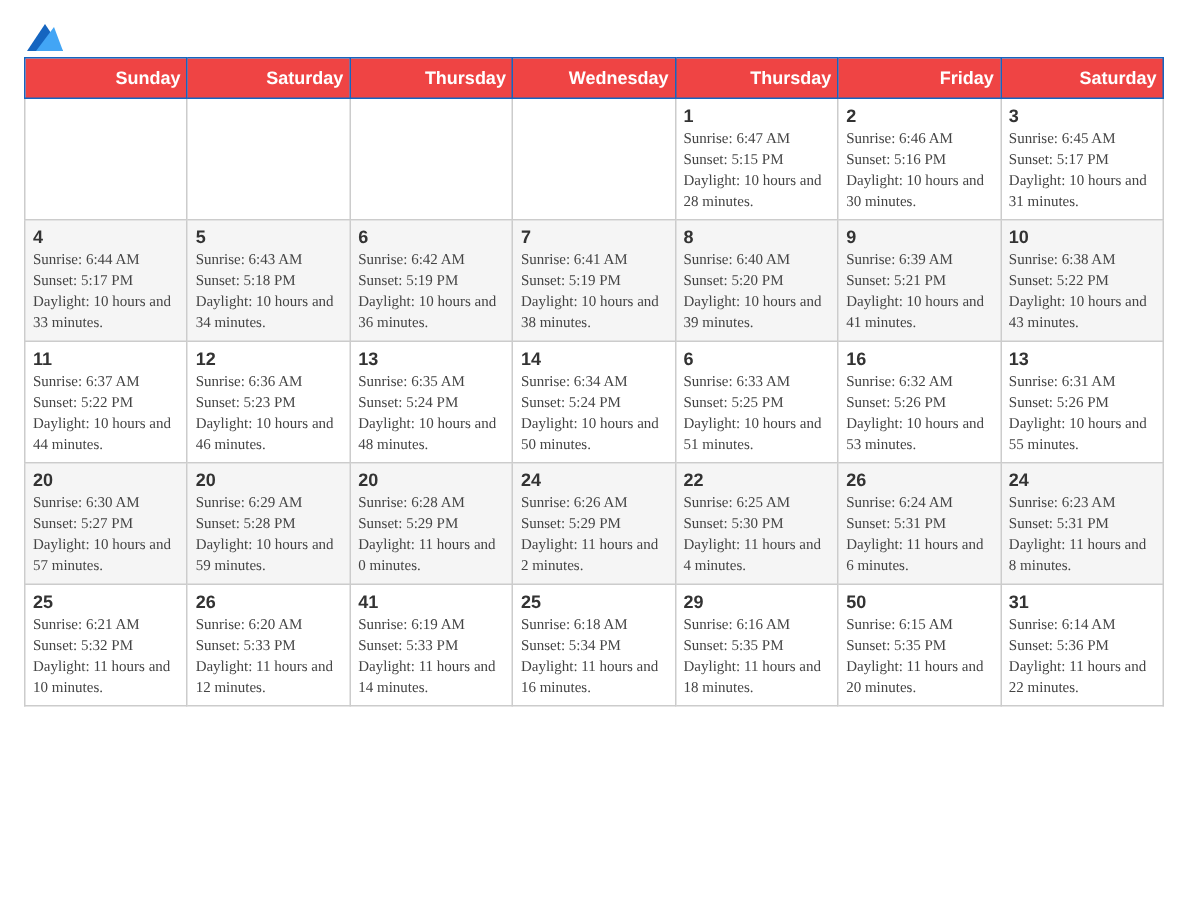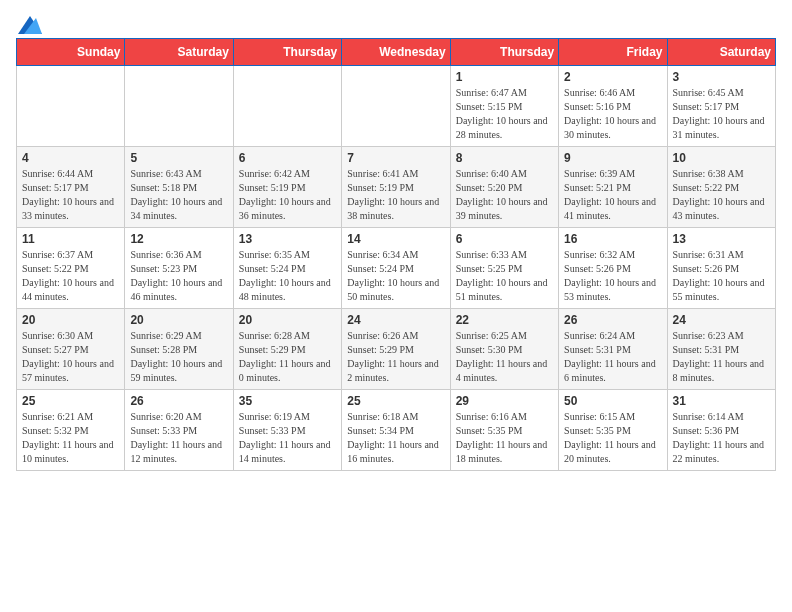--- a/index.html
+++ b/index.html
@@ -237,21 +237,21 @@
       <tr>
         <td>
           <div class="day-number">25</div>
           <div class="day-info">Sunrise: 6:21 AM<br>Sunset: 5:32 PM<br>Daylight: 11 hours and 10 minutes.</div>
         </td>
         <td>
           <div class="day-number">26</div>
           <div class="day-info">Sunrise: 6:20 AM<br>Sunset: 5:33 PM<br>Daylight: 11 hours and 12 minutes.</div>
         </td>
         <td>
-          <div class="day-number">35</div>
+          <div class="day-number">41</div>
           <div class="day-info">Sunrise: 6:19 AM<br>Sunset: 5:33 PM<br>Daylight: 11 hours and 14 minutes.</div>
         </td>
         <td>
           <div class="day-number">25</div>
           <div class="day-info">Sunrise: 6:18 AM<br>Sunset: 5:34 PM<br>Daylight: 11 hours and 16 minutes.</div>
         </td>
         <td>
           <div class="day-number">29</div>
           <div class="day-info">Sunrise: 6:16 AM<br>Sunset: 5:35 PM<br>Daylight: 11 hours and 18 minutes.</div>
         </td>

